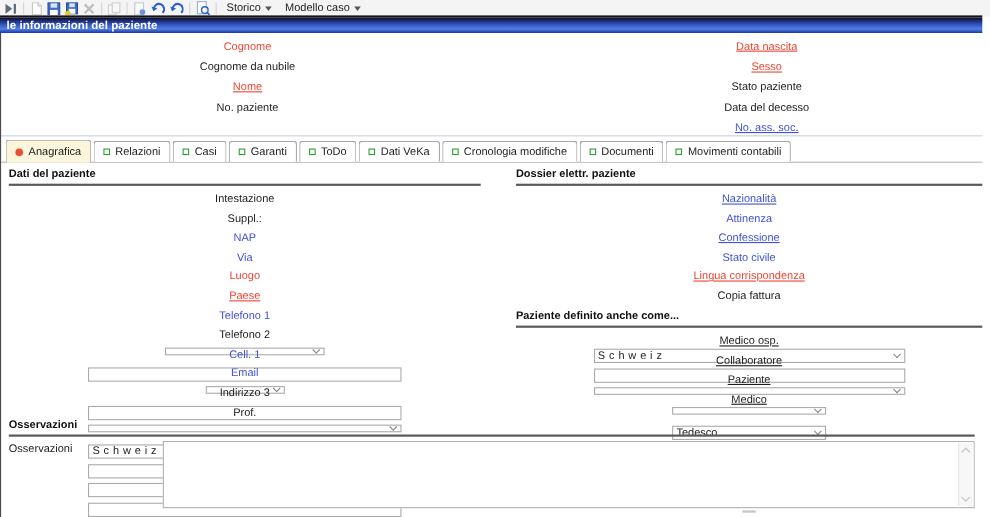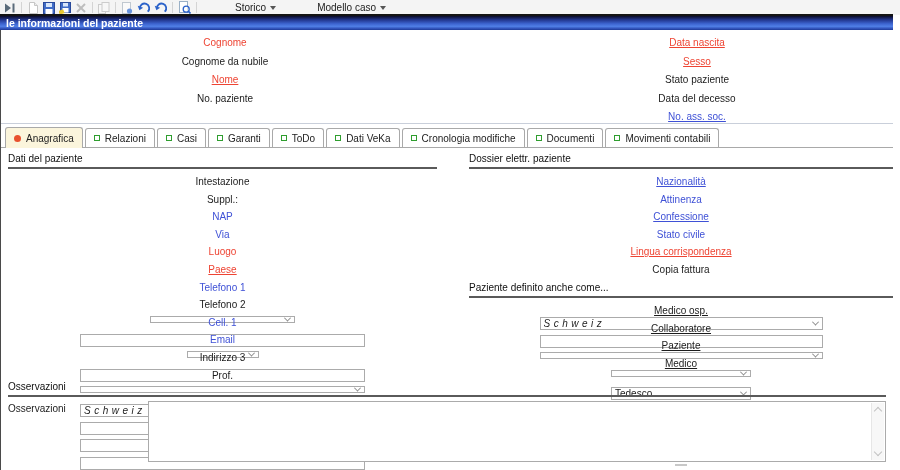--- a/index.html
+++ b/index.html
@@ -8,21 +8,21 @@
   .app { position:relative; width:900px; height:470px; background:#fff; overflow:hidden; }
 
   
   .toolbar { position:absolute; top:0; left:0; width:900px; height:15px;
              background:#f4f4f4; display:flex; align-items:center; padding-left:2px; }
   .tbtn { border:none; background:transparent; padding:0 2px; height:14px;
           display:inline-flex; align-items:center; cursor:default; }
   .tsep { width:1px; height:11px; background:#d4d4d4; margin:0 3px; }
   .tmenu { border:none; background:transparent; height:14px; display:inline-flex;
            align-items:center; gap:4px; padding:0 6px; font-family:"Liberation Sans",sans-serif;
-           font-size:10px; color:#222; cursor:default;margin-left:29px; }
+           font-size:10px; color:#222; cursor:default; }
   .caret-dn { width:0; height:0; border-left:3px solid transparent; border-right:3px solid transparent;
               border-top:4px solid #555; }
 
   
   .titlebar { position:absolute; top:14px; left:0; width:893px; height:16px;
               border-top:2px solid #141414;
               background:linear-gradient(180deg,#0b0b28 0%,#22378f 28%,#3c63cf 55%,#507fe6 74%,#2c4cb4 92%,#1e3a96 100%);
               color:#fff; font-weight:bold; font-size:10.5px; line-height:14px; padding-left:6px; }
 
   
@@ -31,21 +31,21 @@
   .lbl.red { color:#ee4433; }
   .lbl.blue { color:#3f51d6; }
   .lbl.u { text-decoration:underline; }
   .inp { height:13px; border:1px solid #ababab; background:#fff; font-family:"Liberation Sans",sans-serif;
          font-size:10px; padding:0 3px; color:#222; }
   .inp.focused { background:#ffffe1; border:1px solid #6da1d8; }
   .inp.readonly { background:#eeead4; border:1px solid #99978a; color:#3c3c3c; }
   .combo { height:13px; border:1px solid #ababab; background:#fff; display:flex;
            align-items:center; justify-content:space-between; padding:0 4px 0 3px; }
   .combo .val { font-size:10px; color:#222; white-space:nowrap; overflow:hidden; }
-  .spread { letter-spacing:3.5px;font-style:italic; }
+  .spread { letter-spacing:3.5px; }
   .chev { width:5px; height:5px; border-right:1.2px solid #8a8a8a; border-bottom:1.2px solid #8a8a8a;
           transform:rotate(45deg) translate(-1px,-1px); flex:0 0 auto; }
   .dots { width:15px; height:13px; margin-left:2px; border:1px solid #b2b2b2; background:#f0f0f0;
           color:#777; font-size:9px; line-height:9px; text-align:center; padding:0; cursor:default; }
   .w-wide-l { width:285px; }  .w-full-l { width:288px; }
   .w-combo1 { width:145px; }  .w-nap { width:72px; }  .w-small { width:145px; }
   .w-wide-r { width:283px; }  .w-med { width:140px; }
   .w-date { width:134px; }    .w-top-r { width:143px; }
   .cb { width:12px; height:12px; border:1px solid #9a9a9a; background:#fff; position:relative; }
   .cb.dis { background:#ebebeb; border-color:#c8c8c8; }
@@ -69,21 +69,21 @@
          margin-right:2px; font-size:10px; color:#222; cursor:default; position:relative; }
   .tab.active { background:#fbf5dc; height:21px; margin-bottom:-1px; z-index:2; }
   .dot { width:7px; height:7px; border-radius:50%; background:#e8512f; }
   .sq { width:6px; height:6px; border:1.5px solid #2f9e2f; background:#fff; }
 
   
   .main { position:absolute; top:148px; left:0; width:894px; height:322px; background:#fff; }
   .left-edge { position:absolute; left:0; top:30px; bottom:0; width:1px; background:#4a4a4a; z-index:5; }
   .col-l { position:absolute; left:8px; top:5px; width:429px; }
   .col-r { position:absolute; left:469px; top:5px; width:424px; }
-  .sect { font-weight:normal; font-size:10px; color:#101010; border-bottom:2px solid #5a5a5a;
+  .sect { font-weight:bold; font-size:10px; color:#101010; border-bottom:2px solid #5a5a5a;
           padding-bottom:3px; margin-bottom:7px; }
   .col-l .row, .col-r .row { margin-bottom:4.6px; }
   .sect2 { margin-top:5px; }
   .oss { position:absolute; left:8px; top:233px; width:878px; }
   .oss-body { display:flex; align-items:flex-start; margin-top:4px; }
   .oss-body .lbl { padding-top:2px; }
   .ta-wrap { position:relative; width:738px; height:61px; border:1px solid #ababab; background:#fff; }
   .ta { position:absolute; inset:0; border:none; resize:none; background:#fff; width:100%; height:100%;
         font-family:"Liberation Sans",sans-serif; font-size:10px; padding:2px 16px 2px 3px; }
   .sbar { position:absolute; top:1px; right:1px; bottom:1px; width:13px; background:#f7f7f7;

